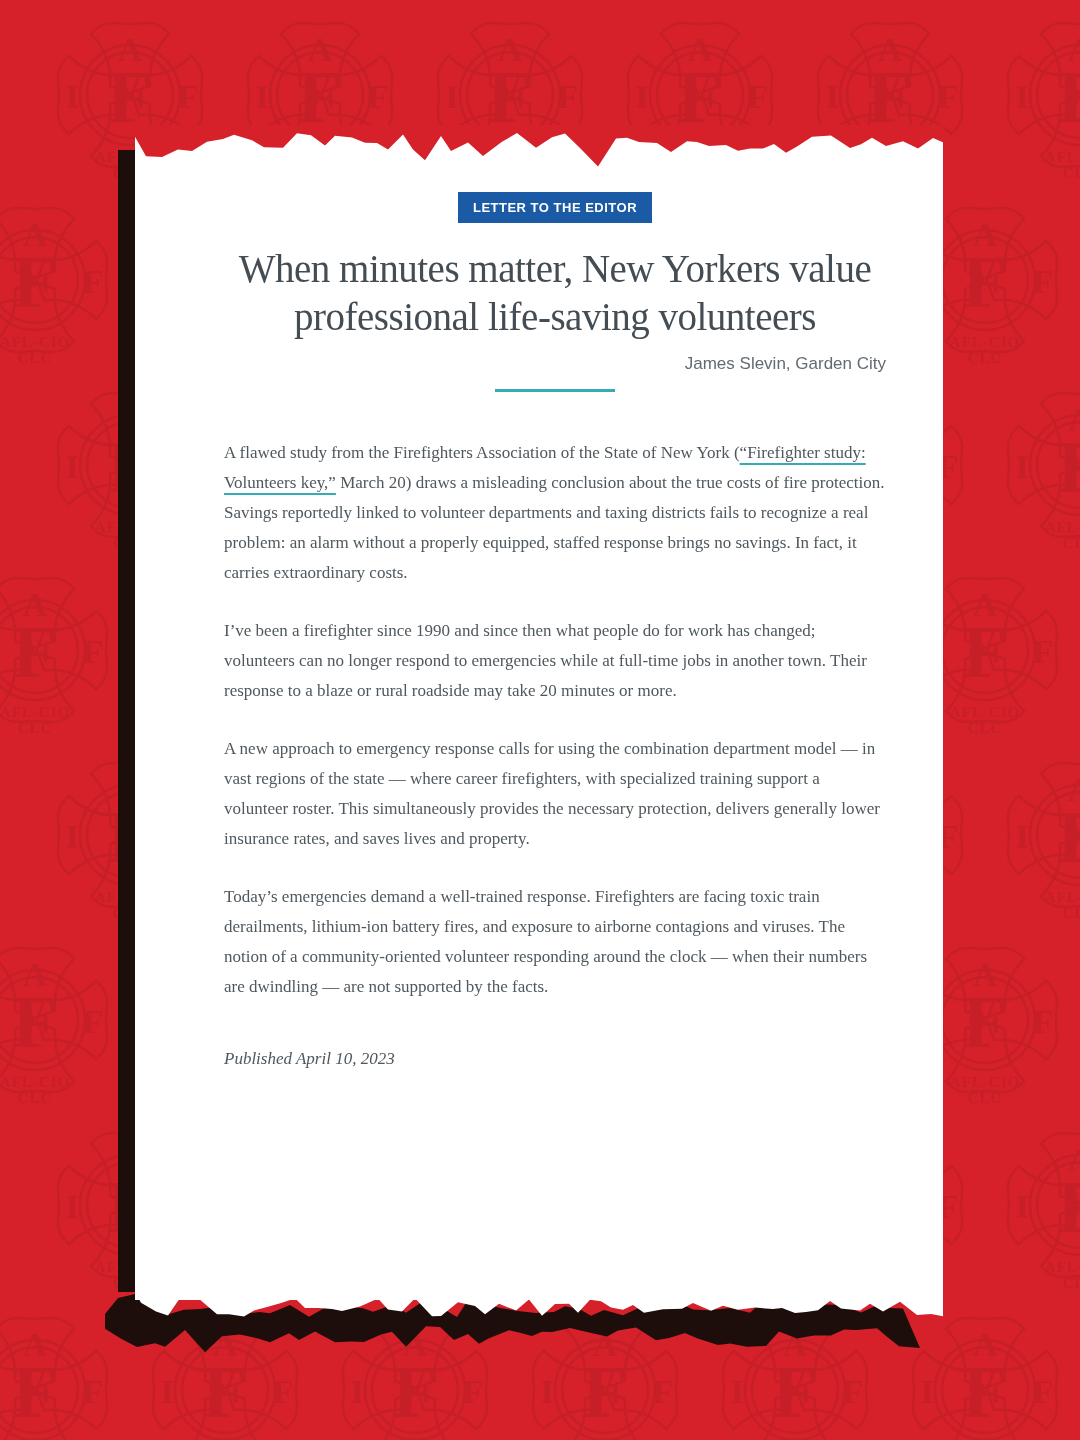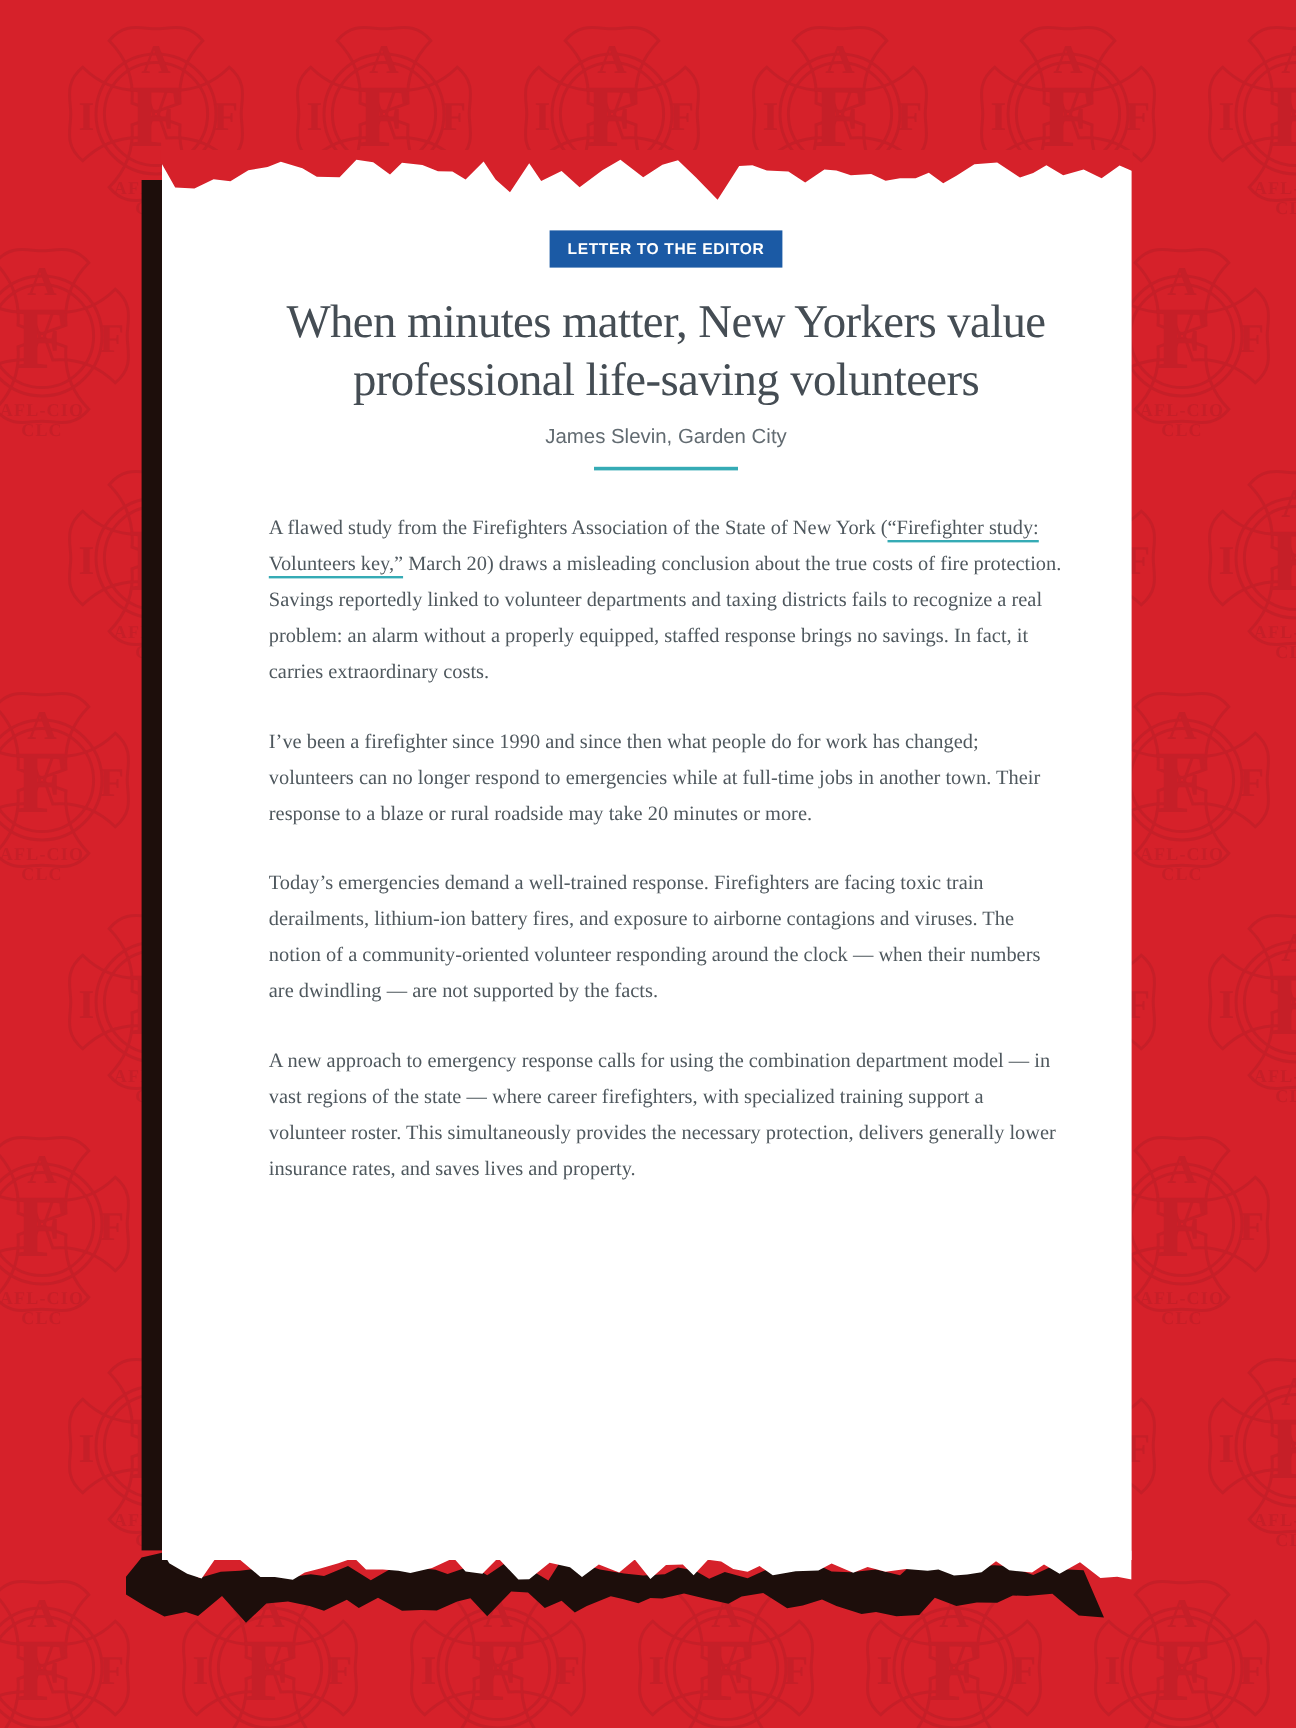--- a/index.html
+++ b/index.html
@@ -12,24 +12,24 @@
   .tear-bottom{position:absolute;left:105px;top:1292px;width:838px;height:64px;}
   .paper{position:absolute;left:135px;top:126px;width:808px;height:1174px;background:#ffffff;}
   .tear-top{position:absolute;left:-1px;top:-1px;width:810px;height:46px;pointer-events:none;}
   .article{position:relative;padding:66px 57px 0 89px;}
   .badge-row{text-align:center;}
   .badge{display:inline-block;background:#1b5aa5;color:#ffffff;
          font-family:"Liberation Sans",sans-serif;font-weight:bold;
          font-size:13px;letter-spacing:.5px;line-height:31px;padding:0 15px;}
   .headline{margin:22px auto 0;max-width:700px;text-align:center;
             color:#454d54;font-weight:500;font-size:39px;line-height:1.22;letter-spacing:-.5px;}
-  .byline{margin-top:14px;text-align:center;color:#626b71;
+  .byline{margin-top:14px;text-align:right;color:#626b71;
           font-family:"Liberation Sans",sans-serif;font-size:17px;}
   .divider{width:120px;height:3px;background:#35abb5;margin:15px auto 0;}
-  .body-copy{margin-top:33px;color:#4f585e;font-size:17px;line-height:30px;}
+  .body-copy{margin-top:46px;color:#4f585e;font-size:17px;line-height:30px;}
   .body-copy p{margin:0 0 28px 0;}
   a.article-link{color:#4f585e;text-decoration:underline;
                  text-decoration-color:#35abb5;text-decoration-thickness:2px;
                  text-underline-offset:5px;}
   .bio{margin-top:44px;font-style:italic;max-width:505px;}
   .published{margin-top:42px;font-style:italic;}
 </style>
 </head>
 <body>
 
@@ -991,18 +991,19 @@
 
       <h1 class="headline">When minutes matter, New Yorkers value professional life-saving volunteers</h1>
 
       <div class="byline">James Slevin, Garden City</div>
 
       <div class="divider"></div>
 
       <div class="body-copy">
         <p><span>A flawed study from the Firefighters Association of the State of New York (</span><a class="article-link" href="#">“Firefighter study: Volunteers key,”</a><span> March 20) draws a misleading conclusion about the true costs of fire protection. Savings reportedly linked to volunteer departments and taxing districts fails to recognize a real problem: an alarm without a properly equipped, staffed response brings no savings. In fact, it carries extraordinary costs.</span></p>
         <p>I’ve been a firefighter since 1990 and since then what people do for work has changed; volunteers can no longer respond to emergencies while at full-time jobs in another town. Their response to a blaze or rural roadside may take 20 minutes or more.</p>
+        <p>A new approach to emergency response calls for using the combination department model — in vast regions of the state — where career firefighters, with specialized training support a volunteer roster. This simultaneously provides the necessary protection, delivers generally lower insurance rates, and saves lives and property.</p>
         <p>Today’s emergencies demand a well-trained response. Firefighters are facing toxic train derailments, lithium-ion battery fires, and exposure to airborne contagions and viruses. The notion of a community-oriented volunteer responding around the clock — when their numbers are dwindling — are not supported by the facts.</p>
-        <p>A new approach to emergency response calls for using the combination department model — in vast regions of the state — where career firefighters, with specialized training support a volunteer roster. This simultaneously provides the necessary protection, delivers generally lower insurance rates, and saves lives and property.</p>
+        <div class="published">Published April 10, 2023</div>
       </div>
     </div>
   </div>
 </div>
 
 </body></html>

